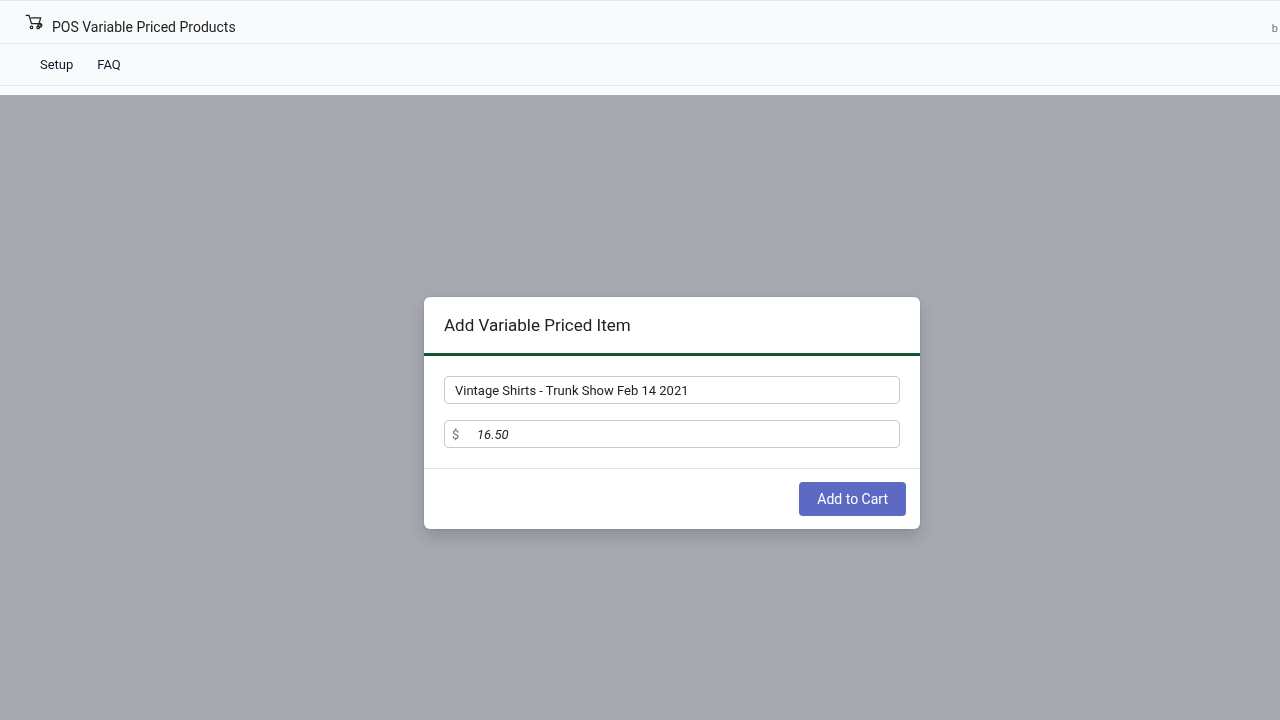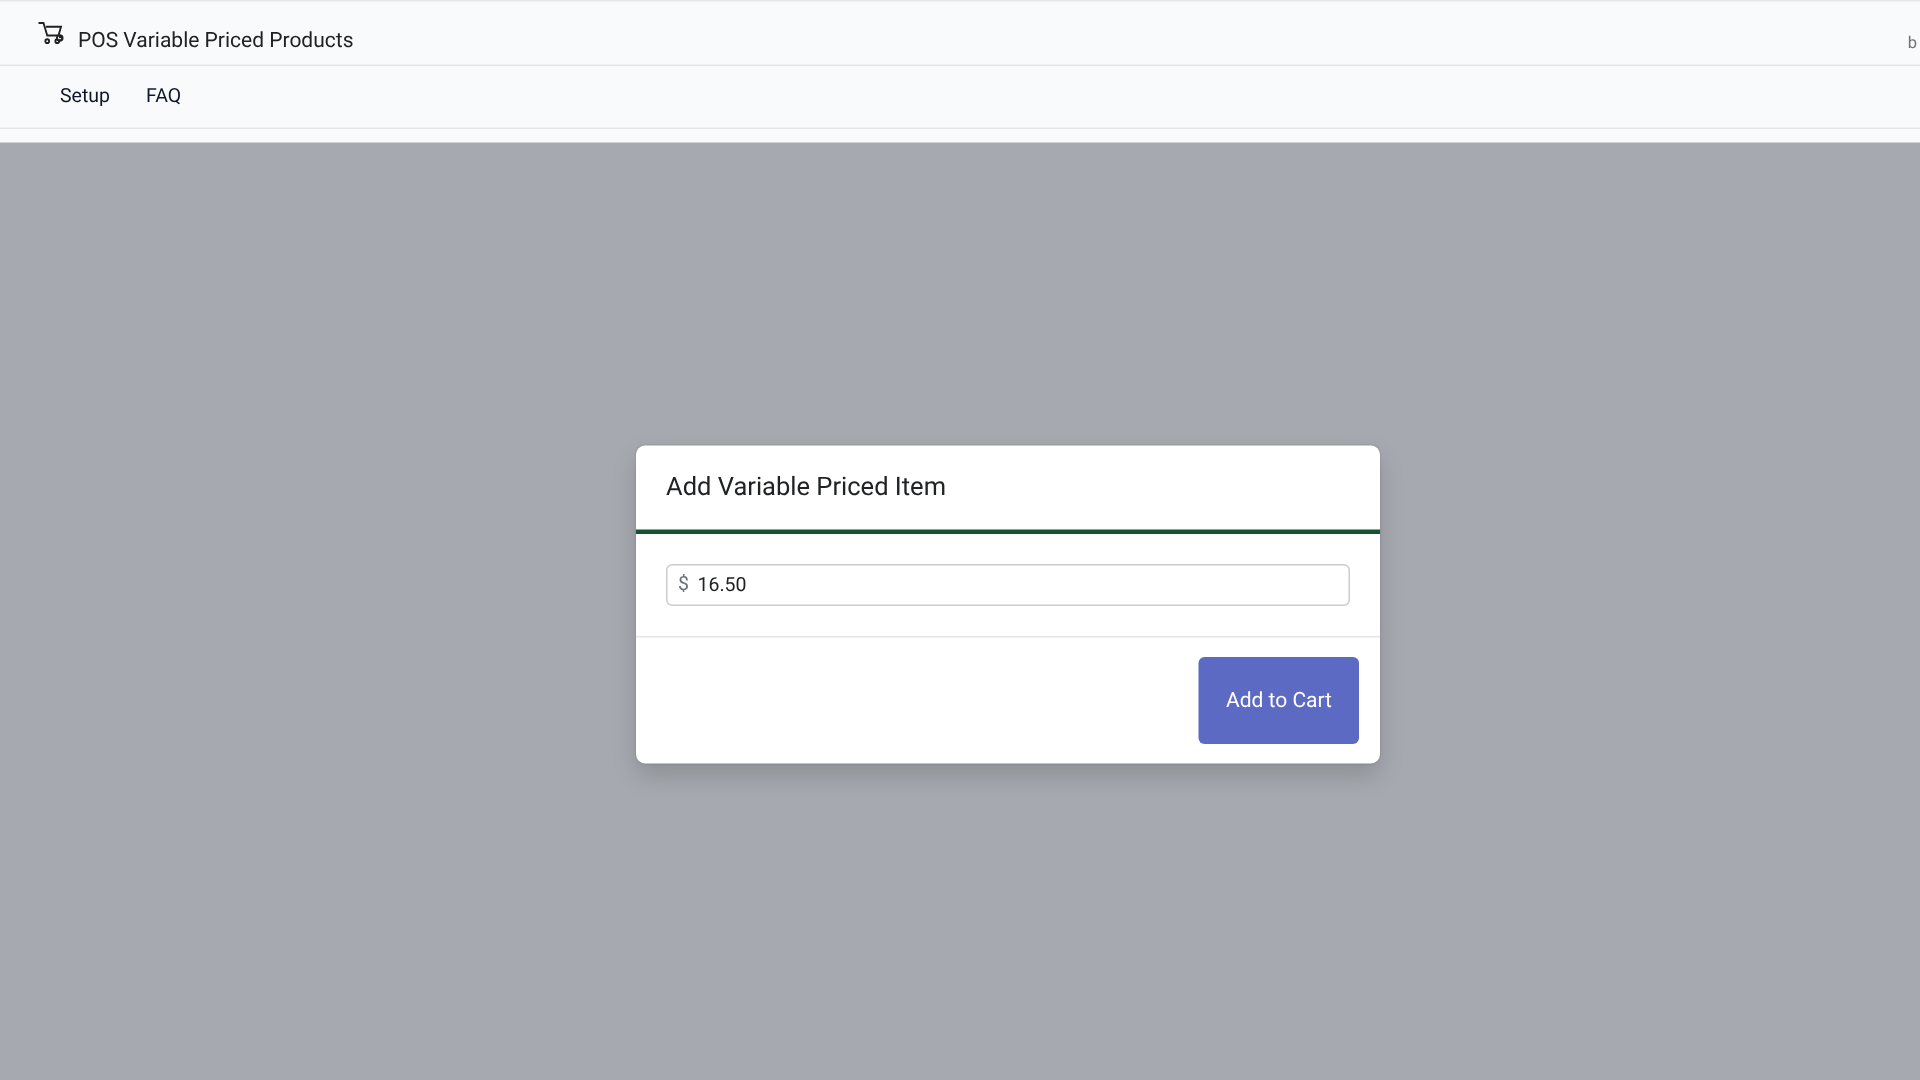--- a/index.html
+++ b/index.html
@@ -114,34 +114,35 @@
     }
     .currency {
       position: absolute;
       left: 8px;
       top: 50%;
       transform: translateY(-50%);
       font-size: 13px;
       color: #6d7175;
     }
     .price-input {
-      padding-left: 20px;
+      padding-left: 32px;
+      font-style: italic;
     }
     .modal-footer {
       padding: 13px 14px;
       border-top: 1px solid #e4e5e7;
       display: flex;
       justify-content: flex-end;
     }
     .btn-primary {
       background: #5c6ac4;
       color: #ffffff;
       border: none;
       border-radius: 4px;
-      padding: 21px 18px;
+      padding: 9px 18px;
       font-size: 14px;
       cursor: pointer;
       font-family: inherit;
     }
   </style>
 </head>
 <body>
 
 <div class="header">
   <div class="logo">
@@ -161,20 +162,23 @@
   <span class="tab">FAQ</span>
 </div>
 
 <div class="overlay"></div>
 
 <div class="modal">
   <div class="modal-header">
     <h2 class="modal-title">Add Variable Priced Item</h2>
   </div>
   <div class="modal-body">
+    <div class="input-wrap">
+      <input type="text" class="text-input" value="Vintage Shirts - Trunk Show Feb 14 2021" style="">
+    </div>
     <div class="input-wrap price-input-wrap">
       <span class="currency">$</span>
       <input type="text" class="text-input price-input" value="16.50" style="">
     </div>
   </div>
   <div class="modal-footer">
     <button class="btn-primary">Add to Cart</button>
   </div>
 </div>
 

